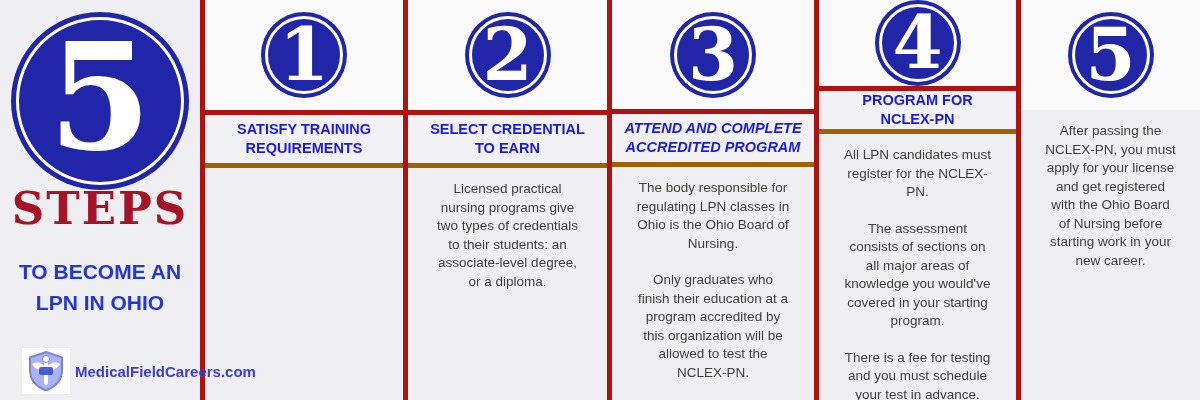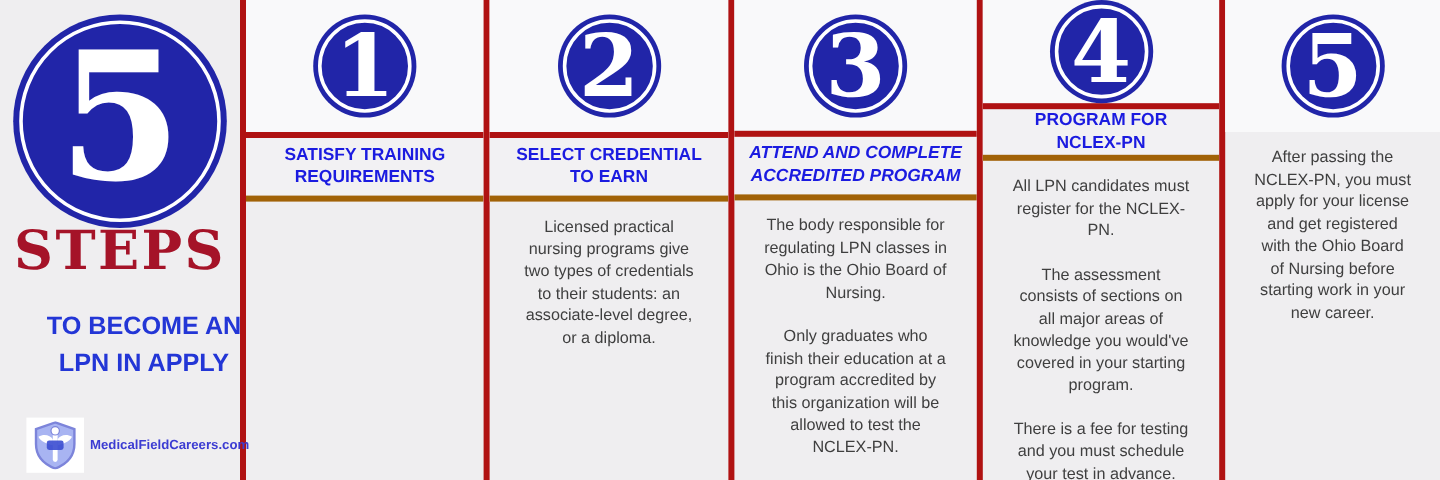--- a/index.html
+++ b/index.html
@@ -25,28 +25,28 @@
     font-family:"DejaVu Serif", serif; font-weight:bold;
     font-size:148px; line-height:1; color:#ffffff; margin-top:-8px;
   }
   .steps-word {
     position:absolute; top:182px; left:0; width:100%; text-align:center;
     font-family:"DejaVu Serif", serif; font-weight:bold;
     font-size:45px; letter-spacing:2px; color:#a51328;
   }
   .panel-subtitle {
     position:absolute; top:256px; left:0; width:100%; text-align:center;
-    font-weight:bold; font-size:21px; line-height:31px; color:#2336d6;padding-left:20px;
+    font-weight:bold; font-size:21px; line-height:31px; color:#2336d6;
   }
   .brand { position:absolute; left:22px; bottom:6px; display:flex; align-items:center; }
   .brand-badge {
     width:48px; height:46px; background:#ffffff;
     display:flex; align-items:center; justify-content:center;
   }
-  .brand-text { margin-left:5px; font-size:11px; font-weight:bold; color:#3c3cd2; white-space:nowrap; }
+  .brand-text { margin-left:5px; font-size:15px; font-weight:bold; color:#3c3cd2; white-space:nowrap; }
 
   
   .col { display:flex; flex-direction:column; border-left:5px solid #b01212; background:#efeef0; }
   .col.c1 { width:198px; } .col.c2 { width:199px; } .col.c3 { width:202px; }
   .col.c4 { width:197px; } .col.c5 { flex:1; }
 
   .col-top { height:110px; background:#f9f9fa; display:flex; align-items:center; justify-content:center; }
   .small-circle {
     position:relative; width:86px; height:86px; border-radius:50%;
     background:#2125a8; display:flex; align-items:center; justify-content:center;
@@ -83,21 +83,21 @@
 
 <div class="canvas">
 
   <div class="left-panel">
     <div class="big-circle">
       <span class="big-num">5</span>
     </div>
     <div class="steps-word">STEPS</div>
     <div class="panel-subtitle">
       <div>TO BECOME AN</div>
-      <div>LPN IN APPLY</div>
+      <div>LPN IN OHIO</div>
     </div>
     <div class="brand">
       <span class="brand-badge">
         <svg width="36" height="40" viewBox="0 0 36 40" aria-hidden="true">
           <path d="M18 1 L34 6.5 V19 C34 29.5 27 36 18 39.5 C9 36 2 29.5 2 19 V6.5 Z" fill="#a8b4f2" stroke="#7c84da" stroke-width="2"></path>
           <path d="M4 13 C9 10 14 12 16 15 L16 20 C11 19 6 17 4 13 Z" fill="#ffffff"></path>
           <path d="M32 13 C27 10 22 12 20 15 L20 20 C25 19 30 17 32 13 Z" fill="#ffffff"></path>
           <rect x="16" y="7" width="4" height="27" rx="2" fill="#ffffff"></rect>
           <circle cx="18" cy="8" r="3.5" fill="#ffffff" stroke="#7c84da" stroke-width="1"></circle>
           <rect x="11" y="16" width="14" height="8" rx="2" fill="#3a4bd0" opacity="0.9"></rect>

